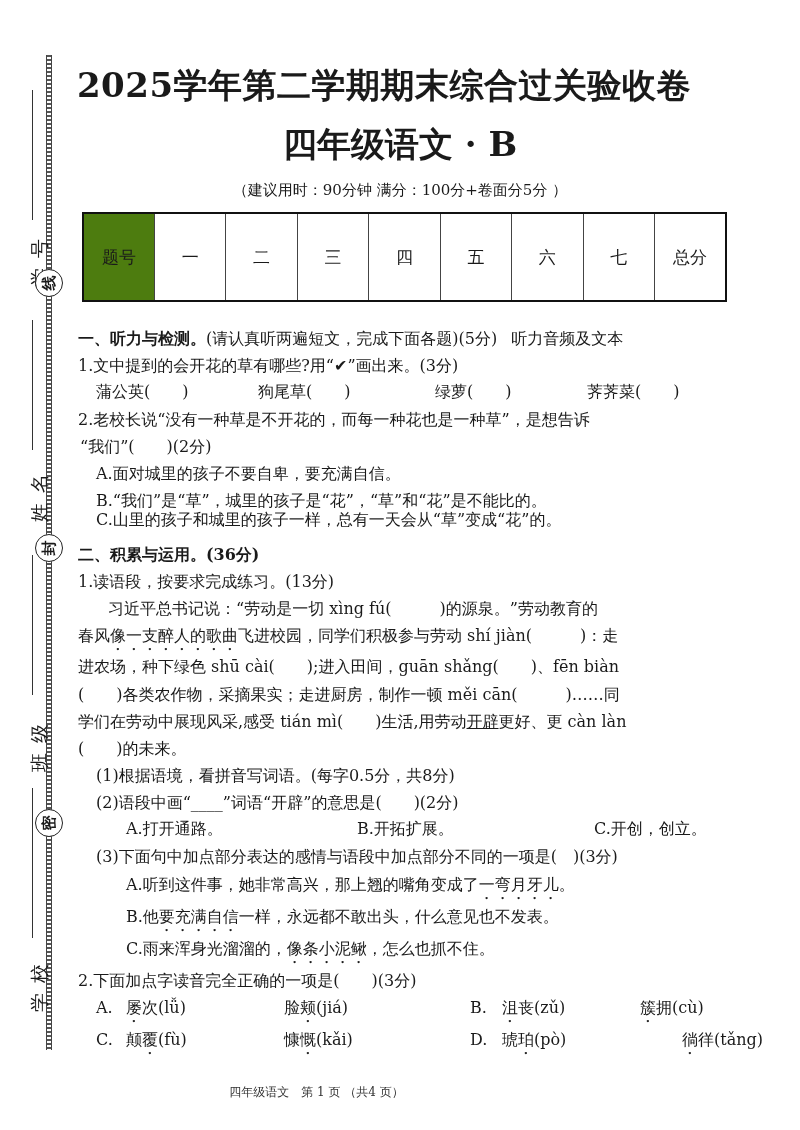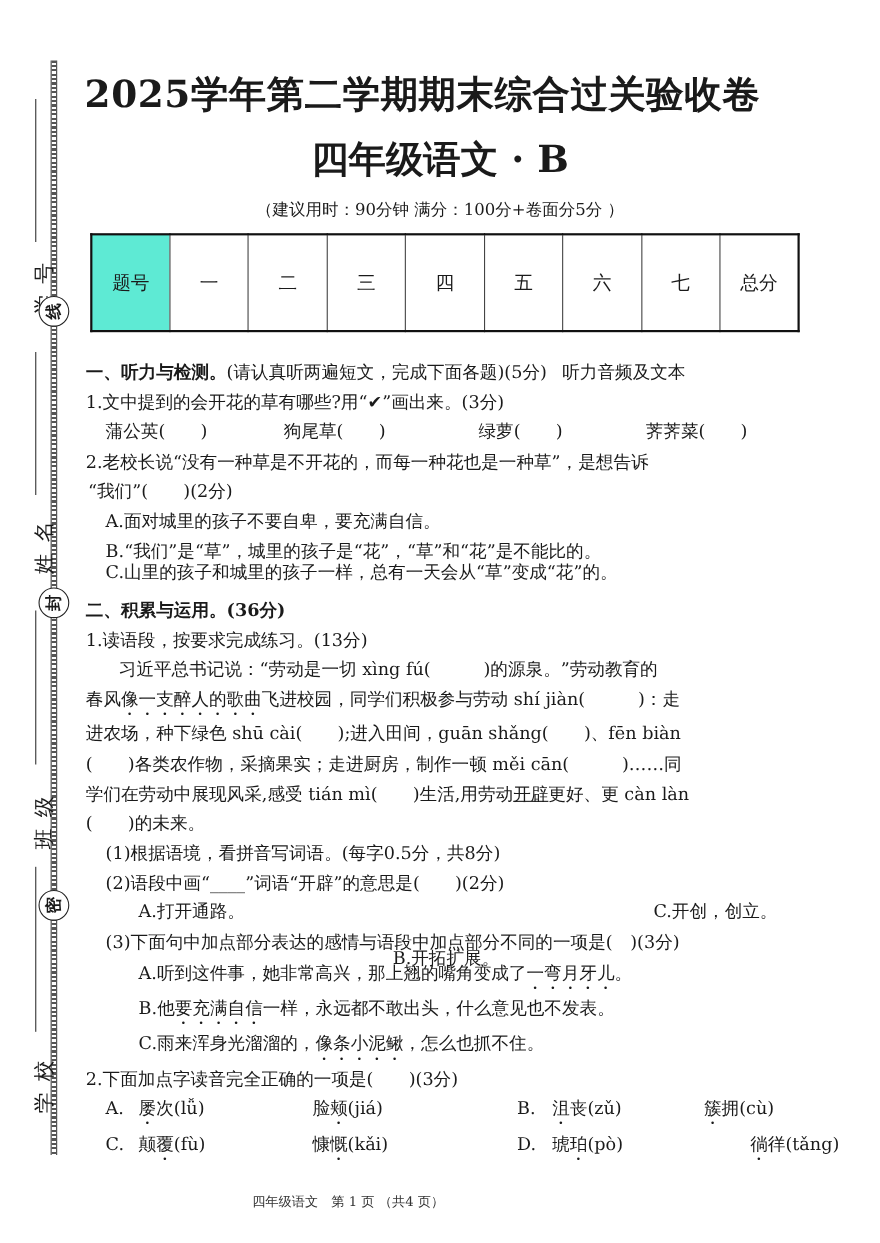--- a/index.html
+++ b/index.html
@@ -22,21 +22,21 @@
            font-size: 34px; font-weight: bold; letter-spacing: 0.5px; font-family: "DejaVu Serif", serif; }
   .subtitle { position: absolute; top: 122px; left: 0; width: 800px; text-align: center;
               font-size: 34px; font-weight: bold; font-family: "DejaVu Serif", serif; }
   .meta { position: absolute; top: 181px; left: 0; width: 800px; text-align: center; font-size: 15px; }
 
   
   table.score { position: absolute; left: 82px; top: 212px; width: 645px; height: 90px;
                 border-collapse: collapse; border: 2.5px solid #111; }
   table.score td { border: 1px solid #444; text-align: center; font-size: 17px; width: 71.6px; }
   table.score tr { height: 45px; }
-  table.score td.head { background: #5eead4; }
+  table.score td.head { background: #4d7c0f; }
 
   
   .line { position: absolute; left: 78px; font-size: 16px; white-space: nowrap; line-height: 22px; }
   .line.b { font-weight: bold; }
   .indent1 { left: 96px; }
   .indent2 { left: 126px; }
   .dot { text-emphasis: dot; -webkit-text-emphasis: dot; text-emphasis-position: under; -webkit-text-emphasis-position: under; }
   .u { text-decoration: underline; }
   .col { position: absolute; font-size: 16px; white-space: nowrap; }
   .footer { position: absolute; top: 1084px; left: 0; width: 633px; text-align: center; font-size: 12px; color: #333; }
@@ -99,21 +99,21 @@
 <div class="line" style="top:598px;left:108px;">习近平总书记说：“劳动是一切 xìng fú(　　　)的源泉。”劳动教育的</div>
 <div class="line" style="top:625px;text-align:center;"><span>春风</span><span class="dot">像一支醉人的歌曲</span><span>飞进校园，同学们积极参与劳动 shí jiàn(　　　)：走</span></div>
 <div class="line" style="top:656px;">进农场，种下绿色 shū cài(　　);进入田间，guān shǎng(　　)、fēn biàn</div>
 <div class="line" style="top:684px;">(　　)各类农作物，采摘果实；走进厨房，制作一顿 měi cān(　　　)……同</div>
 <div class="line" style="top:711px;"><span>学们在劳动中展现风采,感受 tián mì(　　)生活,用劳动</span><span class="u">开辟</span><span>更好、更 càn làn</span></div>
 <div class="line" style="top:738px;">(　　)的未来。</div>
 
 <div class="line indent1" style="top:765px;">(1)根据语境，看拼音写词语。(每字0.5分，共8分)</div>
 <div class="line indent1" style="top:792px;">(2)语段中画“____”词语“开辟”的意思是(　　)(2分)</div>
 <div class="col" style="top:819px;left:126px;">A.打开通路。</div>
-<div class="col" style="top:861px;left:357px;">B.开拓扩展。</div>
+<div class="col" style="top:819px;left:357px;">B.开拓扩展。</div>
 <div class="col" style="top:819px;left:594px;">C.开创，创立。</div>
 <div class="line indent1" style="top:846px;">(3)下面句中加点部分表达的感情与语段中加点部分不同的一项是(　)(3分)</div>
 <div class="line indent2" style="top:874px;"><span>A.听到这件事，她非常高兴，那上翘的嘴角变成了</span><span class="dot">一弯月牙儿</span><span>。</span></div>
 <div class="line indent2" style="top:906px;"><span>B.他</span><span class="dot">要充满自信</span><span>一样，永远都不敢出头，什么意见也不发表。</span></div>
 <div class="line indent2" style="top:938px;"><span>C.雨来浑身光溜溜的，</span><span class="dot">像条小泥鳅</span><span>，怎么也抓不住。</span></div>
 
 <div class="line" style="top:970px;">2.下面加点字读音完全正确的一项是(　　)(3分)</div>
 
 <div class="col" style="top:998px;left:96px;">A.</div>
 <div class="col" style="top:998px;left:126px;"><span></span><span class="dot">屡</span><span>次(lǚ)</span></div>

